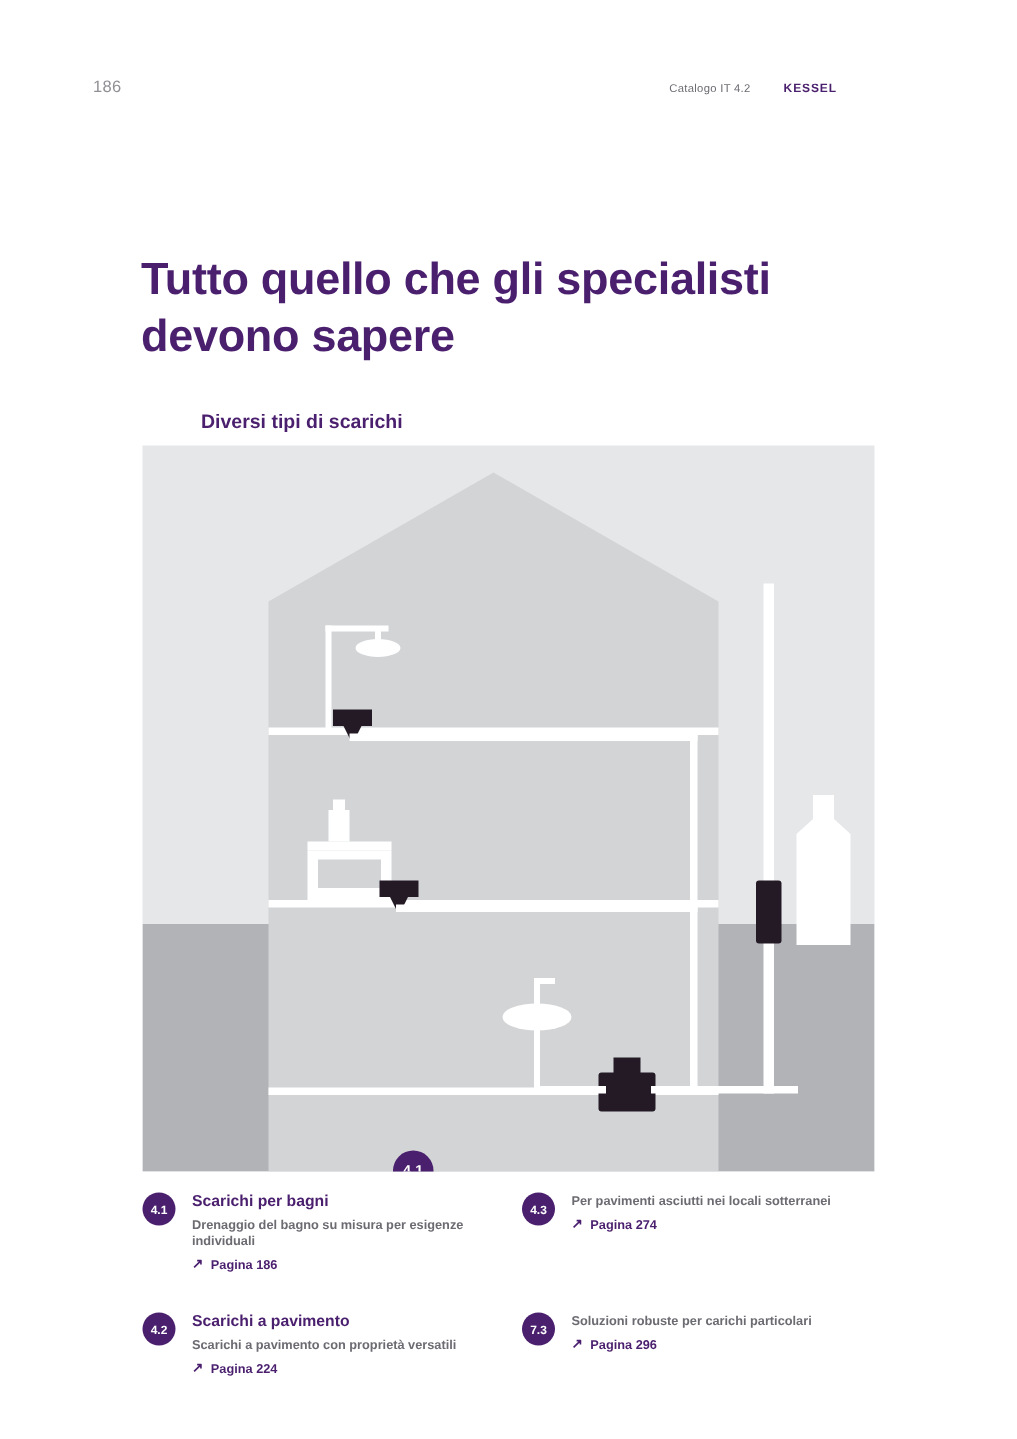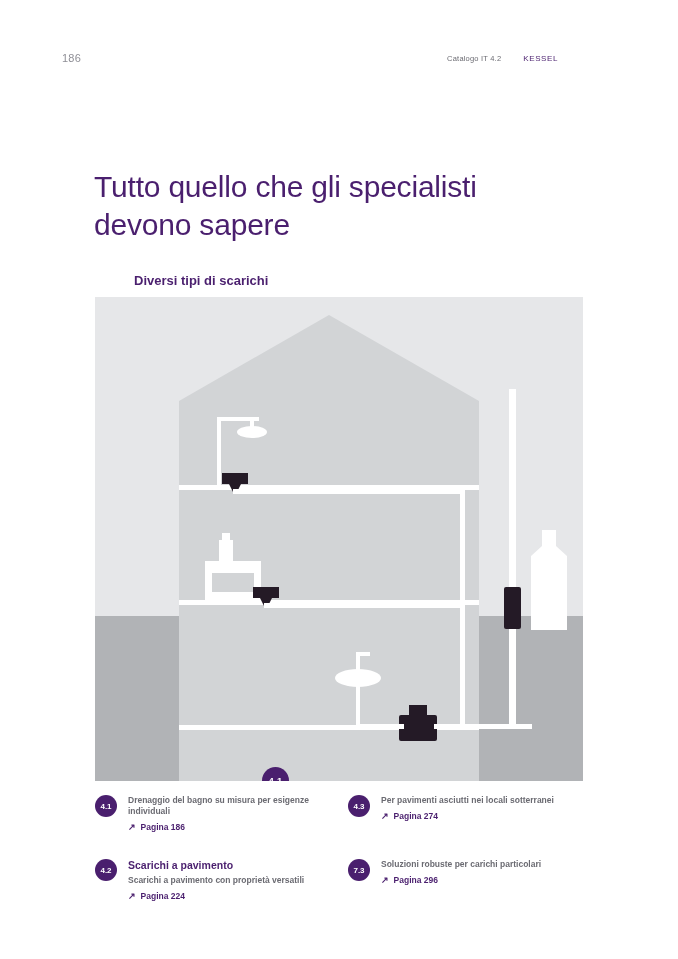--- a/index.html
+++ b/index.html
@@ -31,33 +31,33 @@
     align-items: center;
     gap: 22px;
   }
   .catalog-label {
     font-size: 7.5px;
     color: #6b6b72;
     letter-spacing: .2px;
   }
   .brand-logo {
     font-size: 8px;
-    font-weight: normal;
+    font-weight: bold;
     color: #4a1f6e;
     letter-spacing: .6px;
   }
 
   
   .main-title {
     position: absolute;
     left: 94px; top: 148px;
     width: 480px;
     font-size: 30px;
     line-height: 1.26;
-    font-weight: normal;
+    font-weight: bold;
     color: #4a1f6e;
     letter-spacing: -.2px;
   }
   .subtitle {
     position: absolute;
     left: 94px; top: 262px;
     font-size: 13px;
     font-weight: bold;
     color: #4a1f6e;
     padding-left: 40px;
@@ -227,20 +227,21 @@
     </svg>
 
     <div class="marker m41">4.1</div>
 
   </div>
 
   <div class="legend">
 
     <div class="legend-item">
       <div class="legend-badge">4.1</div>
+      <div class="legend-title">Scarichi per bagni</div>
       <div class="legend-desc">Drenaggio del bagno su misura per esigenze individuali</div>
       <div class="legend-link">
         <span class="arrow-icon">↗</span>
         <span>Pagina 186</span>
       </div>
     </div>
 
     <div class="legend-item">
       <div class="legend-badge">4.3</div>
       <div class="legend-desc">Per pavimenti asciutti nei locali sotterranei</div>

